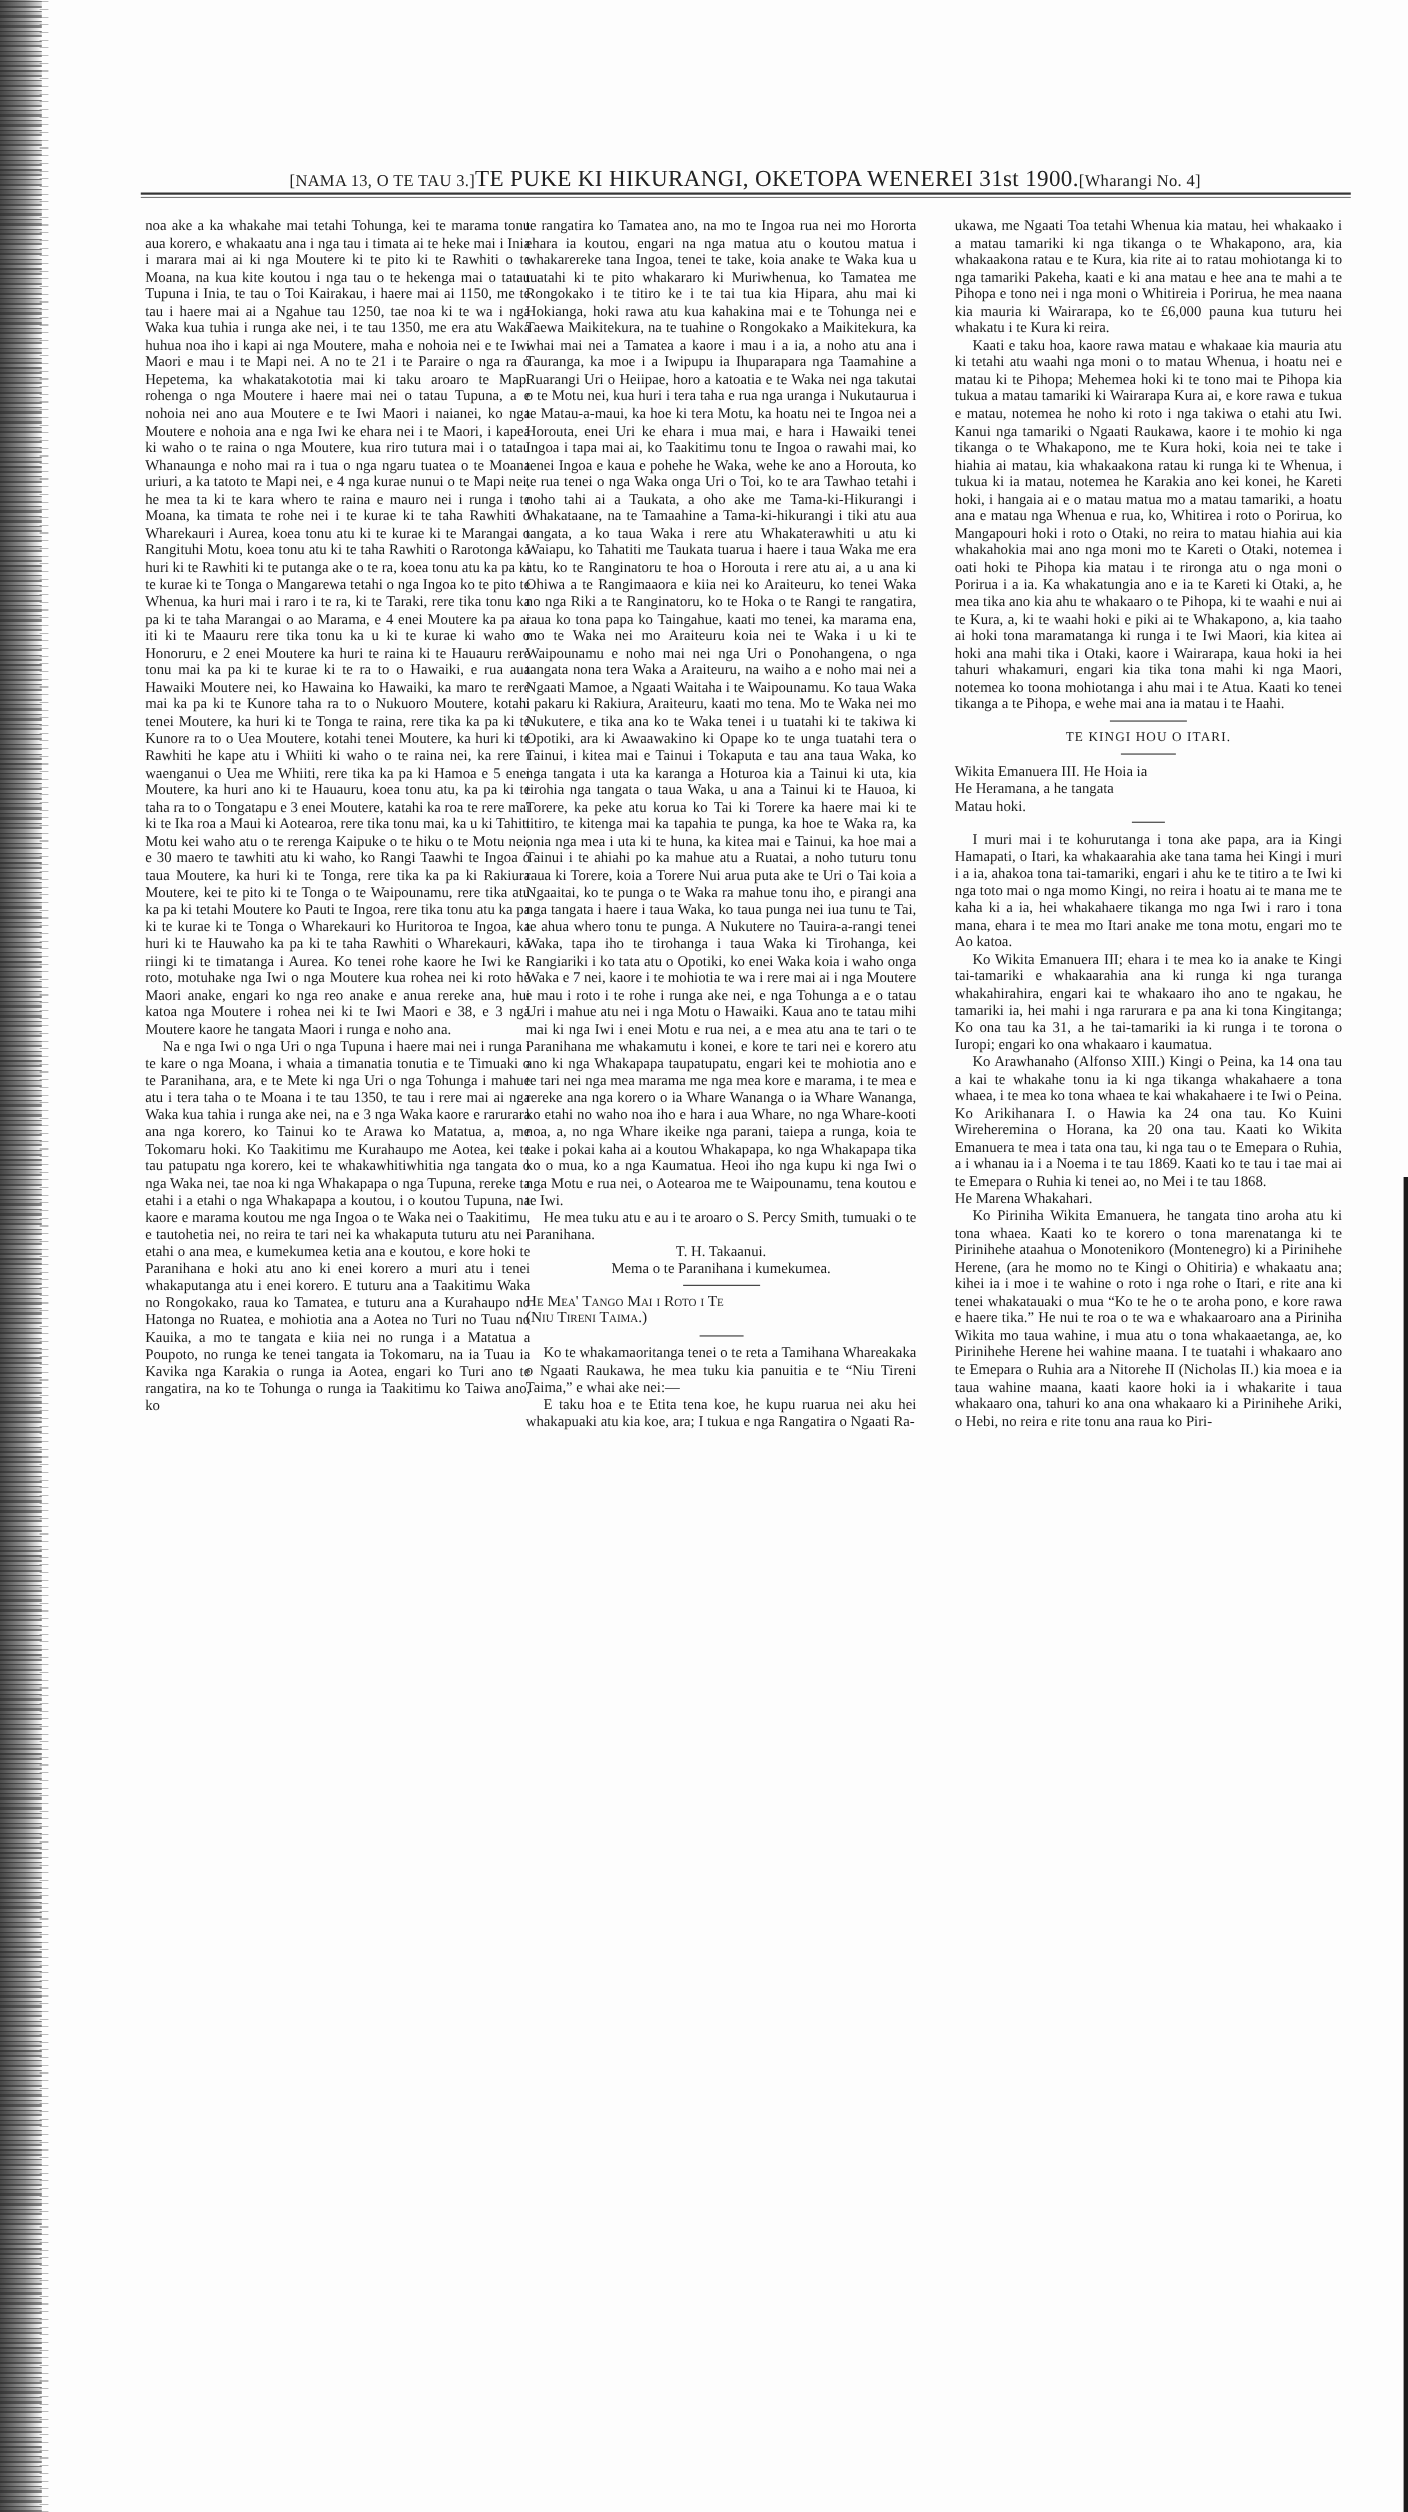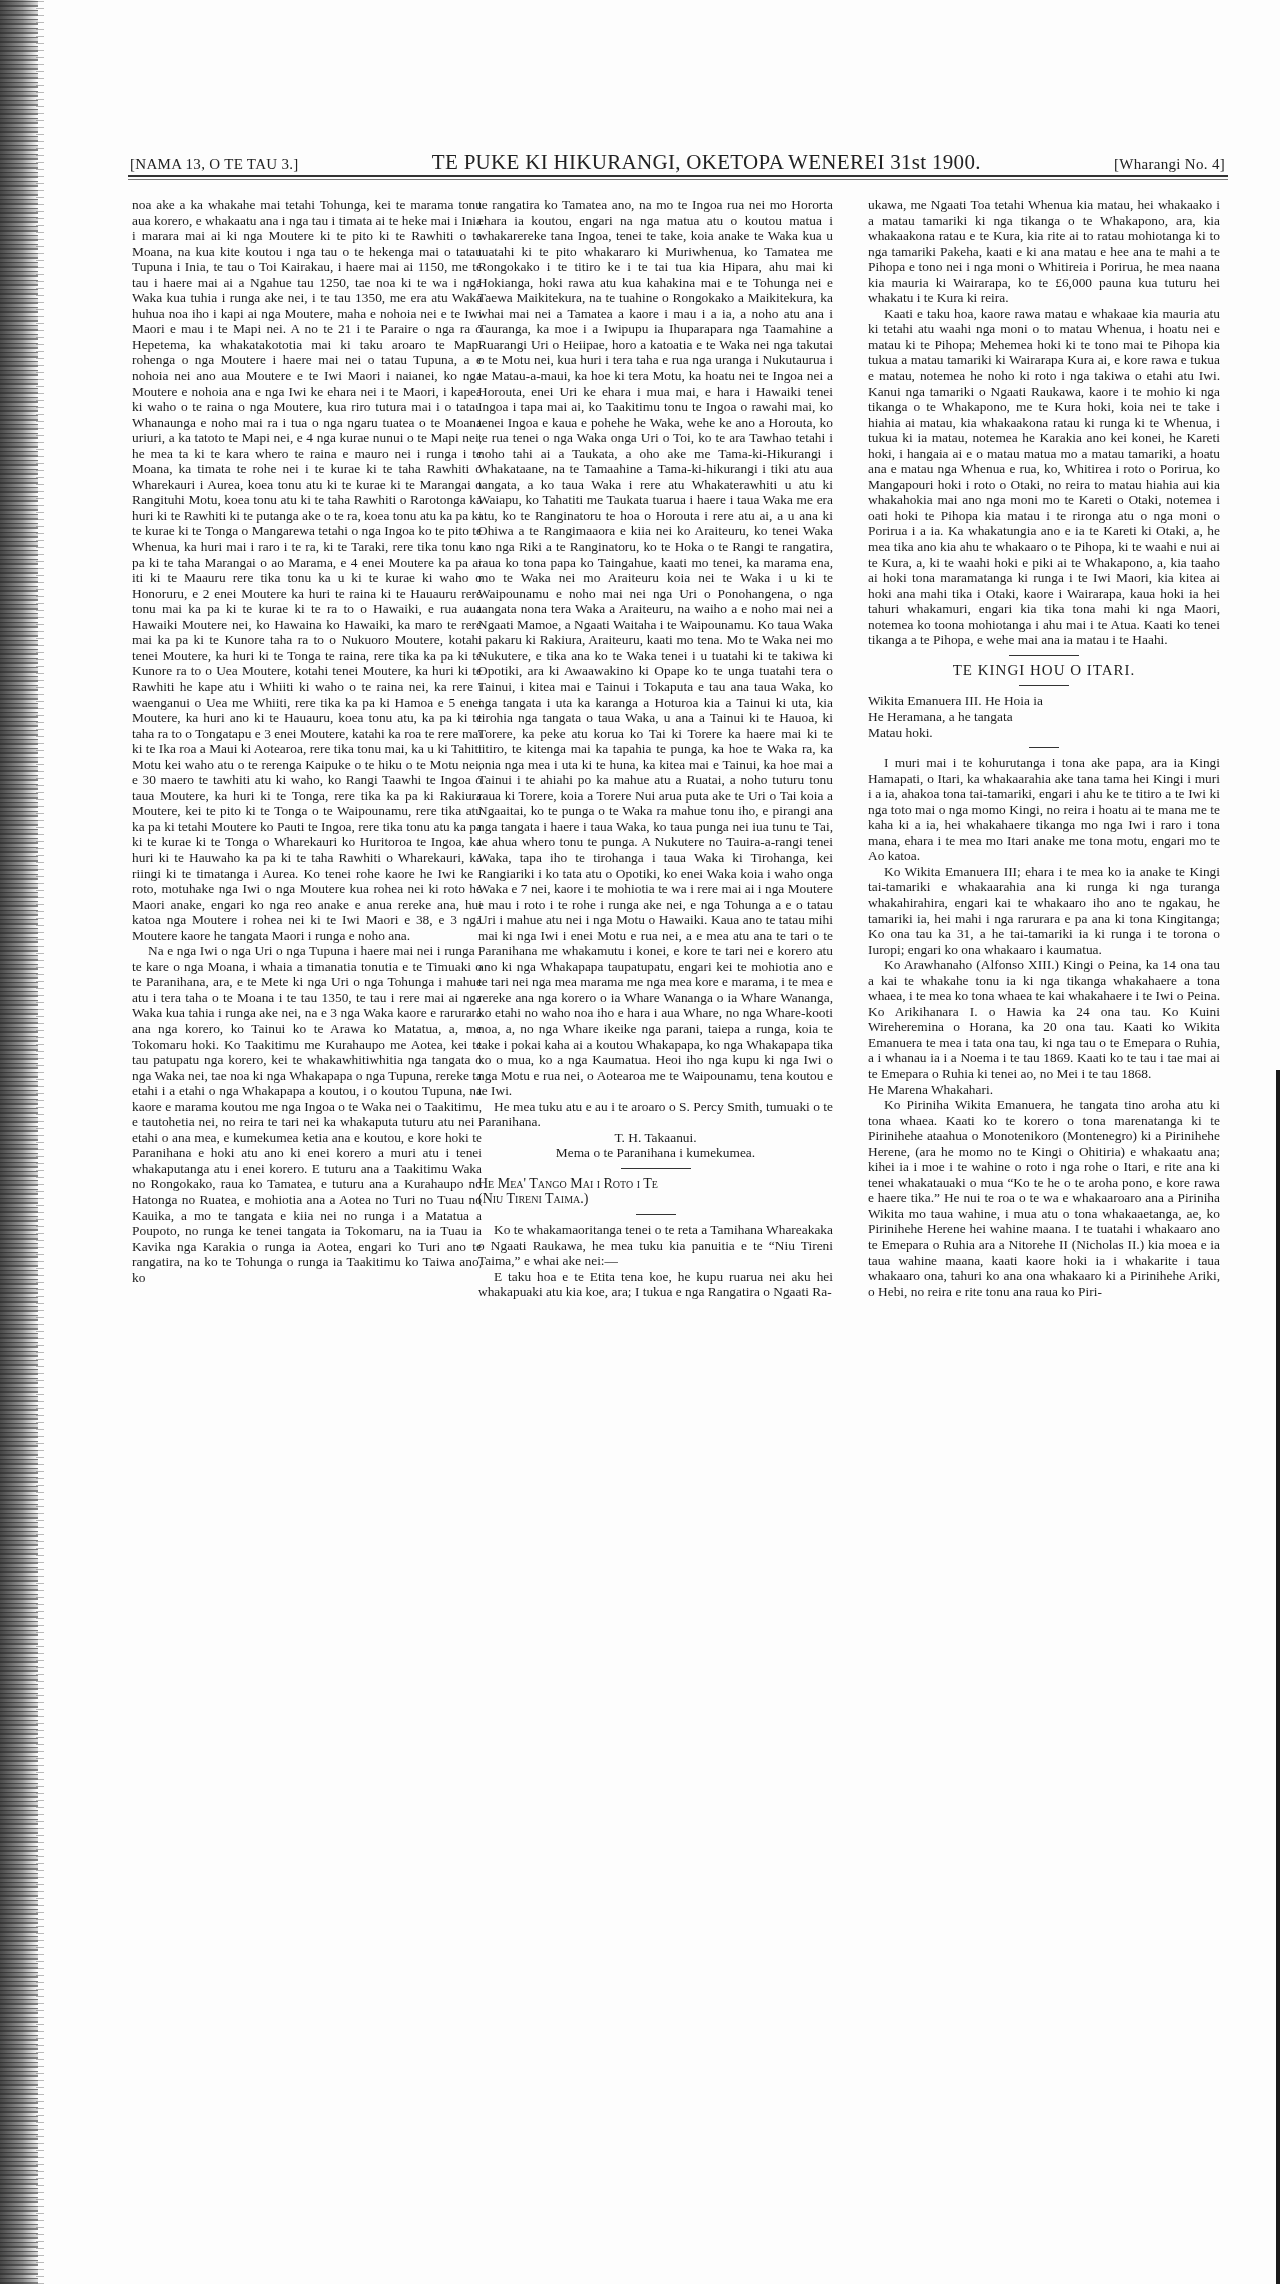--- a/index.html
+++ b/index.html
@@ -19,21 +19,21 @@
     position: absolute; left: 36px; top: 0; width: 8px; height: 2284px;
     background: repeating-linear-gradient(0deg, #777 0 1px, transparent 1px 7px);
     opacity: 0.5;
   }
   .right-strip {
     position: absolute; right: 0; top: 1070px; width: 4px; height: 1214px;
     background: #1b1b1b;
   }
   .header {
     position: absolute; left: 130px; top: 150px; width: 1095px; height: 24px;
-    display: flex; justify-content: space-between; align-items: baseline;
+    display: flex; justify-content: center; align-items: baseline;
     font-size: 15px; letter-spacing: 0.3px; color: #222;
   }
   .header .mid { font-size: 21px; }
   .header-rule {
     position: absolute; left: 128px; top: 175px; width: 1100px; height: 2px;
     background: #333;
   }
   .header-rule2 {
     position: absolute; left: 128px; top: 179px; width: 1100px; height: 1px;
     background: #777;
@@ -45,21 +45,21 @@
   }
   .col p { margin: 0; text-indent: 16px; }
   .col p.noindent { text-indent: 0; }
   #col1 { left: 132px; }
   #col2 { left: 478px; width: 355px; }
   #col3 { left: 868px; width: 352px; }
   .center { text-align: center; text-indent: 0 !important; }
   .rule {
     width: 70px; height: 1px; background: #333; margin: 7px auto 7px;
   }
-  .section-title { text-align: center; letter-spacing: 1px; font-size: 15px; margin: 2px 0 2px; }
+  .section-title { text-align: center; letter-spacing: 1px; font-size: 12px; margin: 2px 0 2px; }
   .smallcaps { font-variant: small-caps; text-align: left; font-size: 14px; }
   .sub-head { text-align: left; font-size: 13.4px; }
 </style>
 </head>
 <body>
 
 <div class="binding"></div>
 <div class="binding-dots"></div>
 <div class="right-strip"></div>
 

